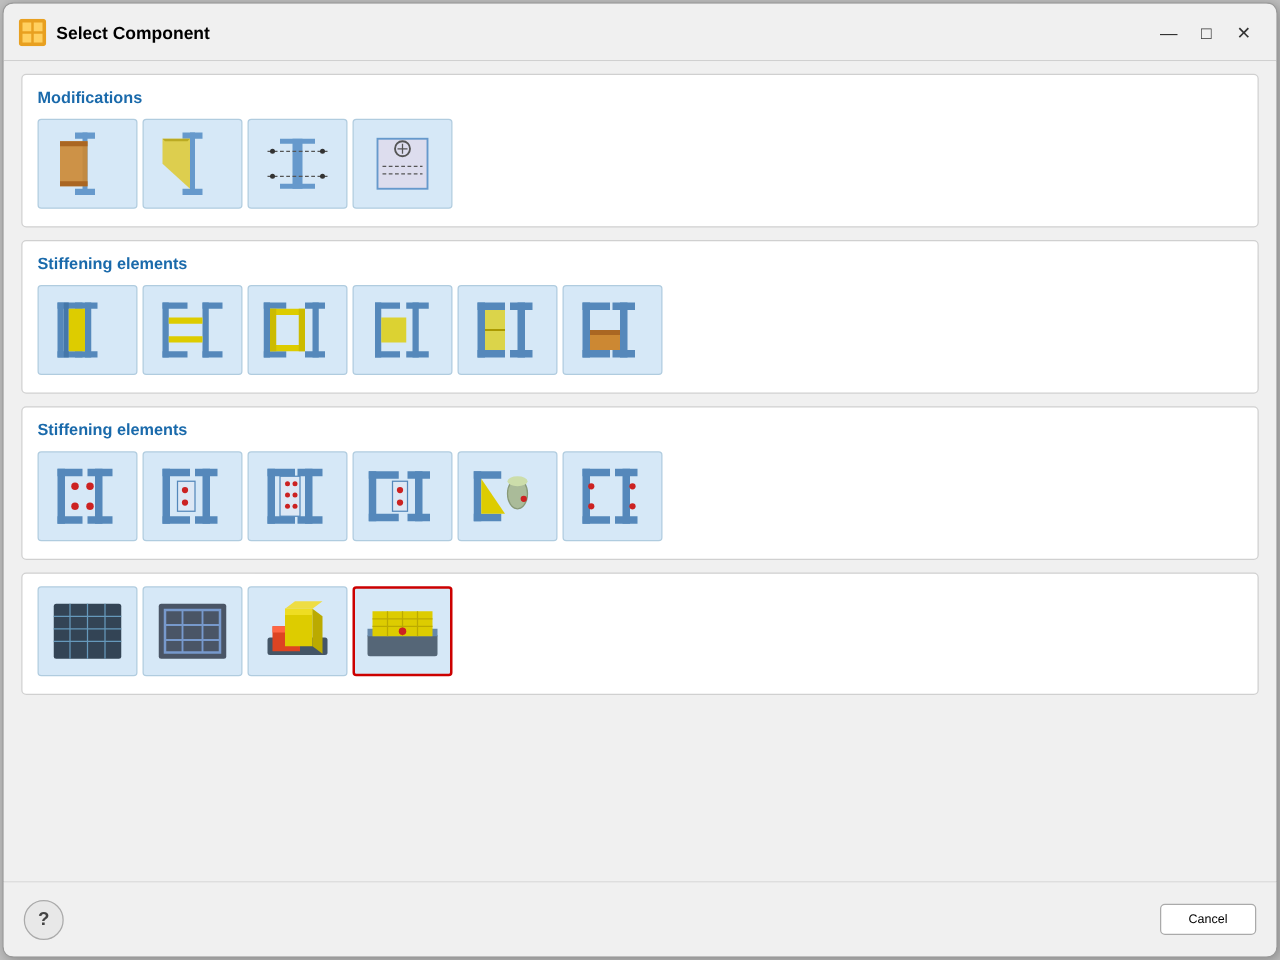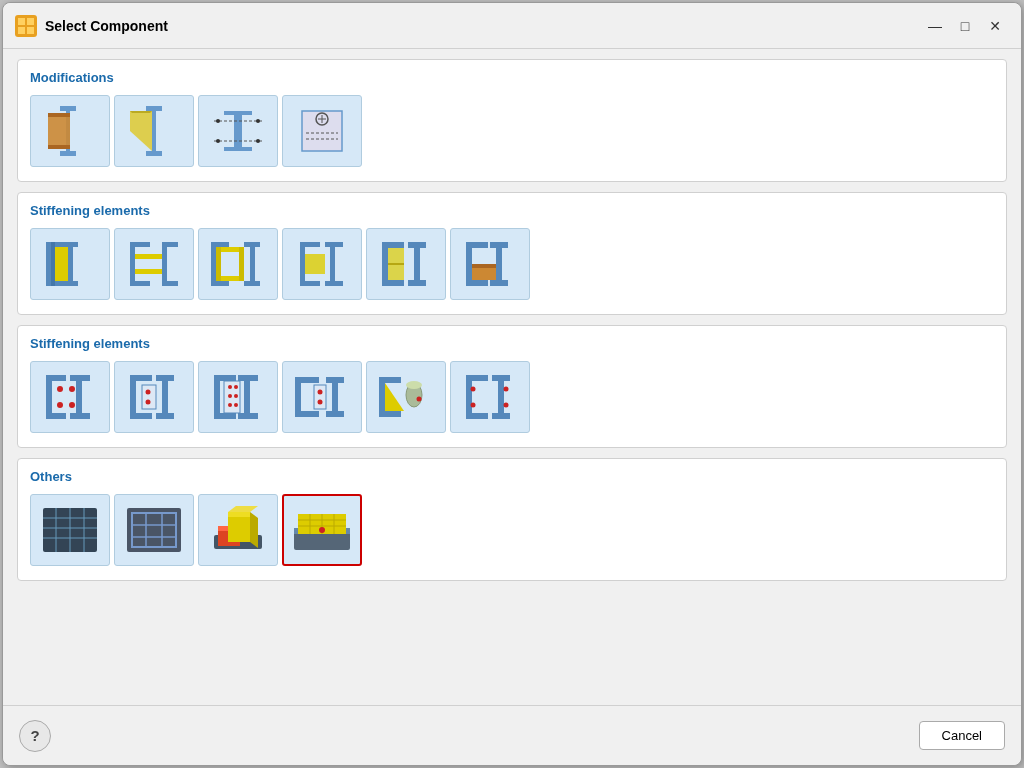--- a/index.html
+++ b/index.html
@@ -127,21 +127,21 @@
       justify-content: center;
       font-size: 15px;
       font-weight: bold;
       color: #444;
     }
     .cancel-btn {
       padding: 6px 22px;
       background: white;
       border: 1px solid #aaa;
       border-radius: 4px;
-      font-size: 13px;
+      font-size: 10px;
       cursor: pointer;
       color: #000;
     }
   </style>
 </head>
 <body>
 
 <div class="dialog">
 
   <div class="title-bar">
@@ -414,21 +414,20 @@
             <circle cx="15" cy="38" r="2.5" fill="#cc2222"></circle>
             <circle cx="48" cy="22" r="2.5" fill="#cc2222"></circle>
             <circle cx="48" cy="38" r="2.5" fill="#cc2222"></circle>
           </svg>
         </div>
 
       </div>
     </div>
 
     <div class="section">
-      <div class="section-title">Others</div>
       <div class="icons-row">
 
         <div class="icon-item">
           <svg viewBox="0 0 64 60">
 
             <rect x="5" y="8" width="54" height="44" fill="#334455" rx="2"></rect>
 
             <line x1="5" y1="18" x2="59" y2="18" stroke="#6699bb" stroke-width="1"></line>
             <line x1="5" y1="28" x2="59" y2="28" stroke="#6699bb" stroke-width="1"></line>
             <line x1="5" y1="38" x2="59" y2="38" stroke="#6699bb" stroke-width="1"></line>

